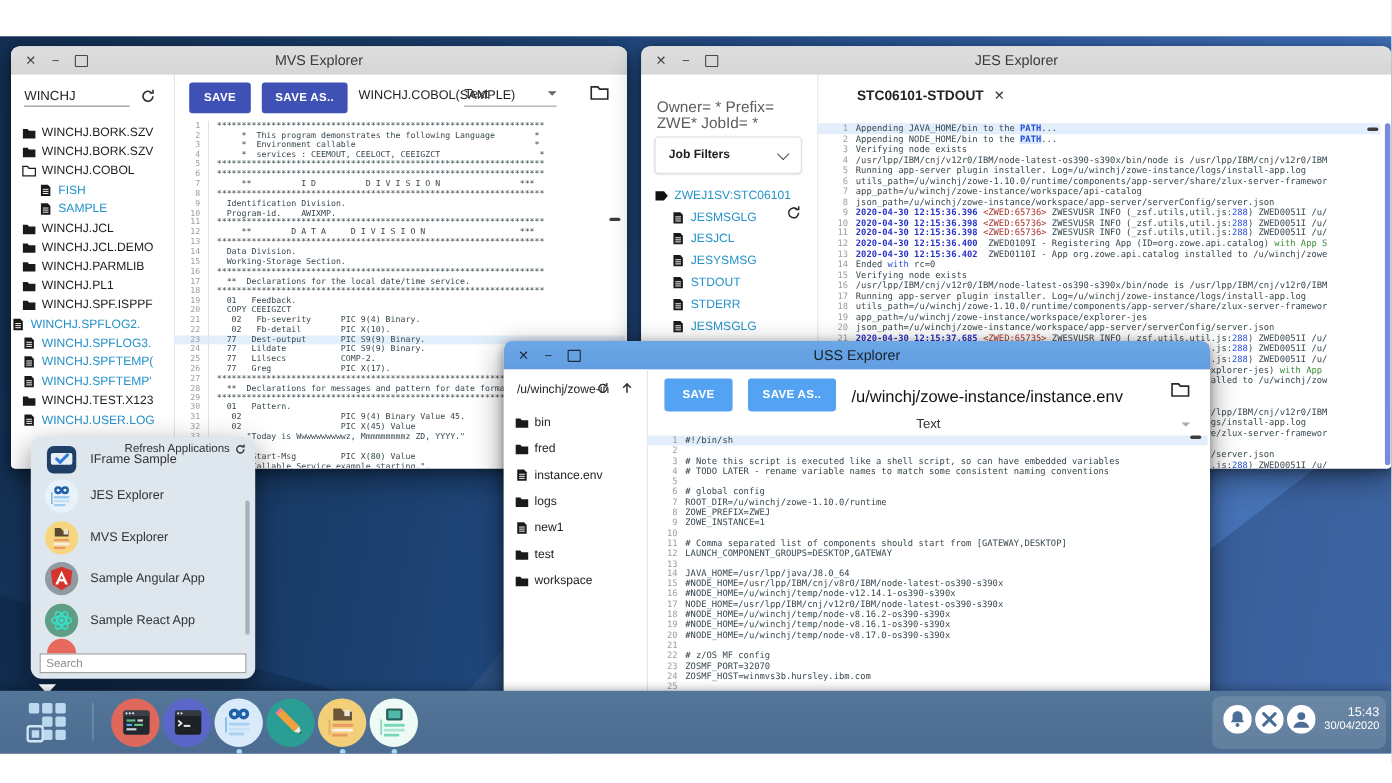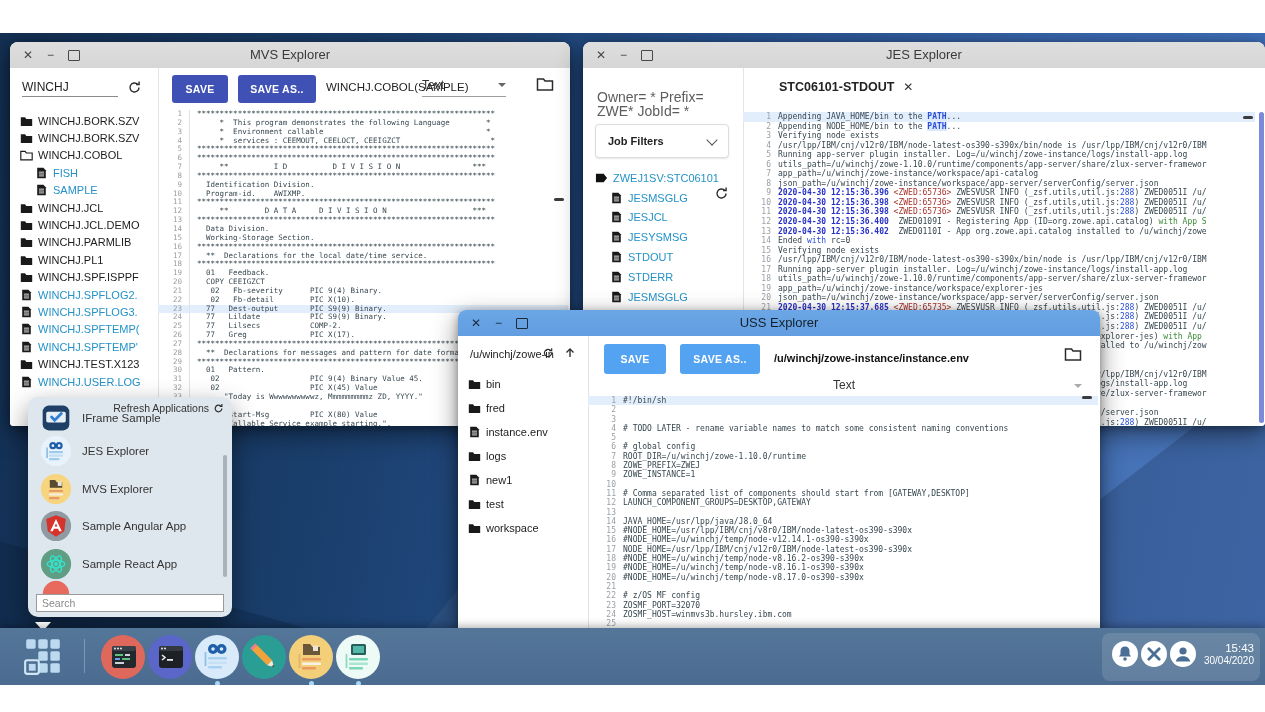--- a/index.html
+++ b/index.html
@@ -192,21 +192,21 @@
                 <span class="tlabel">WINCHJ.PL1</span>
               </div>
               <div class="tree-item" style="height: 17.4px; padding-left: 10px;">
                 <span class="ticon">
                   <svg viewBox="0 0 16 14">
                     <path d="M1 2.5h5.2l1.6 2H15v8.5H1z" fill="#1a1a1a"></path>
                   </svg>
                 </span>
                 <span class="tlabel">WINCHJ.SPF.ISPPF</span>
               </div>
-              <div class="tree-item" style="height: 17.4px; padding-left: 10px;">
+              <div class="tree-item" style="height: 17.4px; ">
                 <span class="ticon">
                   <svg viewBox="0 0 12 14">
                     <path d="M1 1h7.2L11 3.8V13H1z" fill="#1a1a1a"></path>
                     <path d="M3 6h6M3 8.2h6M3 10.4h6" stroke="#fff" stroke-width="1"></path>
                   </svg>
                 </span>
                 <span class="tlabel accent">WINCHJ.SPFLOG2.</span>
               </div>
               <div class="tree-item" style="height: 17.4px; padding-left: 10px;">
                 <span class="ticon">
@@ -747,39 +747,40 @@
                     <path d="M1 2.5h5.2l1.6 2H15v8.5H1z" fill="#1a1a1a"></path>
                   </svg>
                 </span>
                 <span class="tlabel">workspace</span>
               </div>
             </div>
         </div>
         <div class="main" style="left:130px;">
           <span class="btn btn-blue" style="position:absolute;left:16px;top:8px;width:62px;height:30px;line-height:30px;">SAVE</span>
           <span class="btn btn-blue" style="position:absolute;left:92px;top:8px;width:80px;height:30px;line-height:30px;">SAVE AS..</span>
-          <span style="position:absolute;left:186px;top:16px;font-size:11px;font-weight:bold;color:#111;text-align:center;">/u/winchj/zowe-instance/instance.env</span>
+          <span style="position:absolute;left:186px;top:16px;font-size:15px;font-weight:normal;color:#111;text-align:center;">/u/winchj/zowe-instance/instance.env</span>
           <span class="iconbtn" style="position:absolute;right:18px;top:10px;">
               <svg viewBox="0 0 18 15" style="width:18px;height:16px;">
                 <path d="M1.5 13.5V2.5h6l1.5 2h7.5v9z" fill="none" stroke="#2b2b2b" stroke-width="1.5"></path>
               </svg>
             </span>
           <span style="position:absolute;left:0;right:0;top:42px;text-align:center;font-size:12px;color:#333;">Text</span>
           <span class="sel-caret" style="position:absolute;right:18px;top:48px;border-top-color:#aaa;"></span>
           <div class="codepane uss-pane" style="left:0;right:2px;top:58px;bottom:0;padding-top:2px;">
               <div class="code-line hl">
                 <span class="ln">1</span>
                 <span class="lc">#!/bin/sh</span>
               </div>
               <div class="code-line">
                 <span class="ln">2</span>
                 <span class="lc"></span>
               </div>
               <div class="code-line">
                 <span class="ln">3</span>
+                <span class="lc"># Note this script is executed like a shell script, so can have embedded variables</span>
               </div>
               <div class="code-line">
                 <span class="ln">4</span>
                 <span class="lc"># TODO LATER - rename variable names to match some consistent naming conventions</span>
               </div>
               <div class="code-line">
                 <span class="ln">5</span>
                 <span class="lc"></span>
               </div>
               <div class="code-line">

